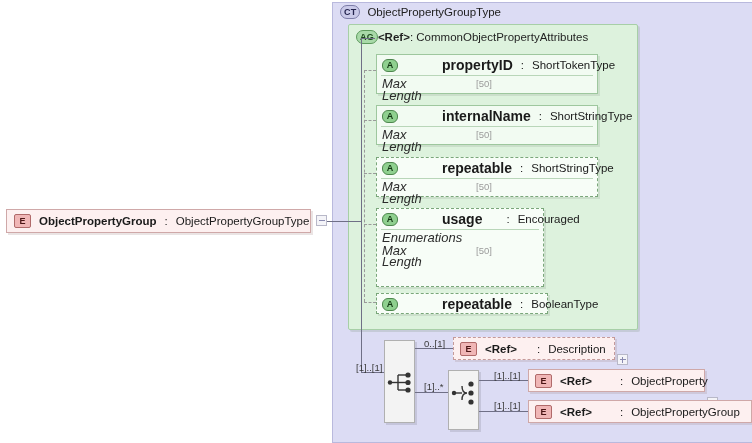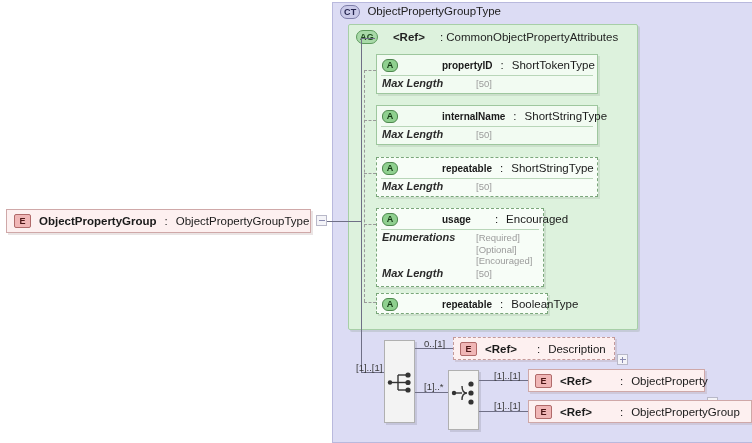--- a/index.html
+++ b/index.html
@@ -26,21 +26,21 @@
 
   
   .ct-box {
     left: 332px; top: 2px; width: 420px; height: 441px;
     background: #dcdcf4;
     border: 1px solid #b9b9dd;
     border-right: none;
   }
   .ct-header {
     left: 340px; top: 5px;
-    display: flex; gap: 7px;
+    display: flex; align-items: center; gap: 7px;
   }
   .tag {
     display: inline-flex; align-items: center; justify-content: center;
     height: 14px; min-width: 20px; padding: 0 3px;
     border-radius: 7px;
     font-size: 9px; font-weight: bold;
     letter-spacing: .2px;
     box-sizing: border-box;
   }
   .tag-ct { background: #c9c9e8; border: 1px solid #7d7da8; color: #23234d; }
@@ -49,21 +49,21 @@
   
   .ag-panel {
     left: 348px; top: 24px; width: 290px; height: 306px;
     background: #ddf2dd;
     border: 1px solid #a7cfa7;
     border-radius: 2px;
     box-shadow: 2px 2px 0 rgba(120,140,120,.22);
   }
   .ag-header {
     left: 356px; top: 30px;
-    display: flex; align-items: center; gap: 15px;
+    display: flex; align-items: center; gap: 0;
   }
   .tag-ag { background: #a8d9a8; border: 1px solid #5d9a5d; color: #1d4a1d; }
   .ag-ref  { font-size: 11.5px; font-weight: bold; color: #1f1f1f; }
   .ag-type { font-size: 11.5px; color: #1f1f1f; }
 
   
   .attr {
     background: #f2fbf2;
     box-shadow: 2px 2px 0 rgba(120,140,120,.18);
   }
@@ -72,39 +72,38 @@
 
   .attr-head {
     display: flex; align-items: center; gap: 8px;
     padding: 3px 6px 3px 5px;
     height: 20px; box-sizing: border-box;
   }
   .tag-a {
     background: #8fd08f; border: 1px solid #4e874e; color: #123512;
     min-width: 16px; height: 13px; border-radius: 6px; font-size: 9px;
   }
-  .attr-name { font-weight: bold; font-size: 10px; color: #1a1a1a; padding-left: 36px; }
+  .attr-name { font-weight: bold; font-size: 14px; color: #1a1a1a; padding-left: 36px; }
   .attr-type { font-size: 11.5px; color: #1a1a1a; }
   .attr-sep {
     border-top: 1px solid #b9d6b9;
     margin: 0 4px;
   }
   .facets {
     padding: 2px 4px 3px 5px;
     font-size: 9.5px;
     line-height: 11.5px;
   }
   .facet-row { display: flex; align-items: flex-start; }
   .facet-label {
     font-style: italic;
     color: #2b2b2b;
     width: 62px;
     flex: 0 0 62px;
-    font-size: 11px;
-    font-weight: bold;
+    font-size: 13px;
   }
   .facet-vals { color: #9b9b9b; font-size: 9.5px; padding-left: 32px; }
   .facet-vals div { line-height: 11.5px; }
 
   
   .elem {
     background: #fbe9e9;
     display: flex; align-items: center; gap: 8px;
     box-shadow: 2px 2px 0 rgba(150,120,120,.20);
   }
@@ -240,25 +239,20 @@
     <div class="attr-head">
       <span class="tag tag-a">A</span>
       <span class="attr-name">usage</span>
       <span class="attr-type" style="margin-left:16px;">:</span>
       <span class="attr-type">Encouraged</span>
     </div>
     <div class="attr-sep"></div>
     <div class="facets">
       <div class="facet-row">
         <span class="facet-label">Enumerations</span>
-        <span class="facet-vals">
-          <div>[Required]</div>
-          <div>[Optional]</div>
-          <div>[Encouraged]</div>
-        </span>
       </div>
       <div class="facet-row" style="margin-top:1px;">
         <span class="facet-label">Max Length</span>
         <span class="facet-vals">[50]</span>
       </div>
     </div>
   </div>
 
   <div class="abs attr dashed" style="left:376px; top:293px; width:172px; height:21px;">
     <div class="attr-head">

